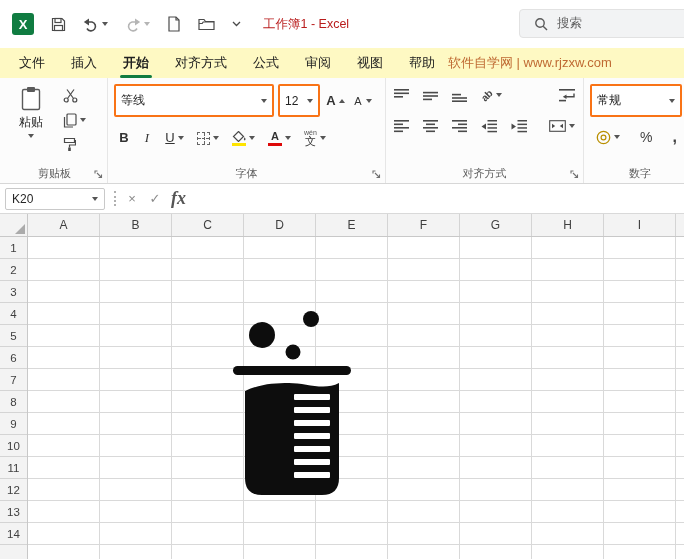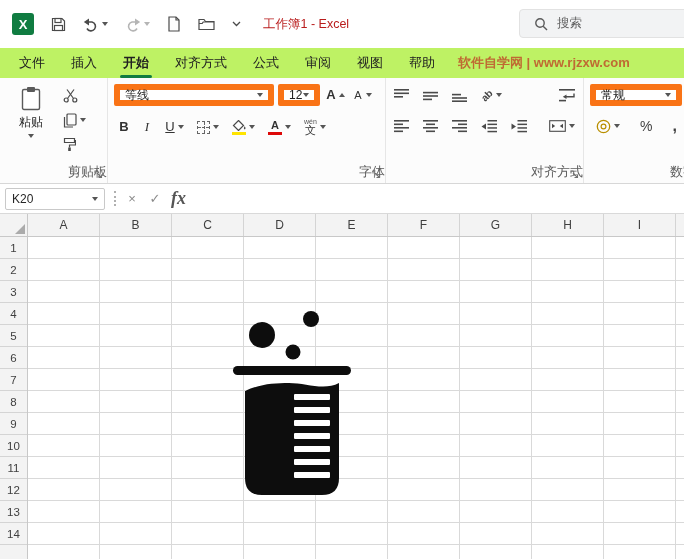--- a/index.html
+++ b/index.html
@@ -17,33 +17,33 @@
   }
   
   .titlebar{height:48px;display:flex;align-items:center;padding-left:12px;background:#fff;position:relative}
   .qat{display:flex;align-items:center;gap:17px}
   .qat .qbtn{display:flex;align-items:center;gap:3px}
   .doc-title{margin-left:22px;font-size:12.5px;color:#b91c1c;white-space:nowrap}
   .search{position:absolute;left:519px;top:9px;width:200px;height:29px;box-sizing:border-box;
     background:#f2f3f4;border:1px solid #e2e2e2;border-radius:4px;display:flex;align-items:center;
     gap:9px;padding-left:14px;color:#5f5f5f;font-size:12.5px}
   
-  .tabsrow{height:30px;display:flex;align-items:stretch;padding-left:6px;background:#bef264}
+  .tabsrow{height:30px;display:flex;align-items:stretch;padding-left:6px;background:#fef9c3}
   .tab{display:flex;align-items:center;padding:0 13px;font-size:13px;color:#212121;position:relative;white-space:nowrap}
   .tab.active{font-weight:bold}
   .tab.active::after{content:"";position:absolute;left:10px;right:10px;bottom:0;height:3px;background:var(--accent-green);border-radius:2px}
-  .watermark{display:flex;align-items:center;margin-left:10px;color:var(--watermark-text);font-weight:bold;font-size:13px;white-space:nowrap}
+  .watermark{display:flex;align-items:center;color:var(--watermark-text);font-weight:normal;font-size:13px;white-space:nowrap}
   
   .ribbon{height:106px;display:flex;background:#fcfcfc;border-bottom:1px solid #d7d7d7;padding-left:2px;box-sizing:border-box}
   .rgroup{position:relative;border-right:1px solid #e6e6e6;padding:6px 6px 17px;box-sizing:border-box;flex:none}
-  .rgroup-label{position:absolute;left:0;right:0;bottom:2px;text-align:right;font-size:13px;color:#5c5c5c;white-space:nowrap}
+  .rgroup-label{position:absolute;left:0;right:0;bottom:2px;text-align:center;font-size:11px;color:#5c5c5c;white-space:nowrap}
   .launcher{position:absolute;right:3px;bottom:3px;width:11px;height:11px;display:flex;align-items:center;justify-content:center}
   .caret{width:0;height:0;border-left:3.5px solid transparent;border-right:3.5px solid transparent;border-top:4px solid #555;flex:none}
   .caret-up{width:0;height:0;border-left:3.5px solid transparent;border-right:3.5px solid transparent;border-bottom:4px solid #555;flex:none}
-  .combo{height:22px;box-sizing:border-box;background:#fff;border:6px solid #f97316;border-radius:2px;
+  .combo{height:33px;box-sizing:border-box;background:#fff;border:2px solid #f97316;border-radius:2px;
     display:flex;align-items:center;justify-content:space-between;padding:0 5px;font-size:12px;color:#222}
   .icon-btn{display:flex;align-items:center;gap:3px;padding:1px 2px;border-radius:2px}
   
   .clip-content{display:flex;gap:7px;padding-top:2px}
   .paste{display:flex;flex-direction:column;align-items:center;width:46px;gap:3px}
   .paste-label{display:flex;align-items:center;gap:2px;font-size:12px}
   .small-col{display:flex;flex-direction:column;justify-content:space-between;height:66px;padding-top:1px}
   
   .font-row1{display:flex;gap:4px;align-items:center}
   .font-row2{display:flex;gap:9px;align-items:center;margin-top:9px;padding-left:3px;height:24px}

